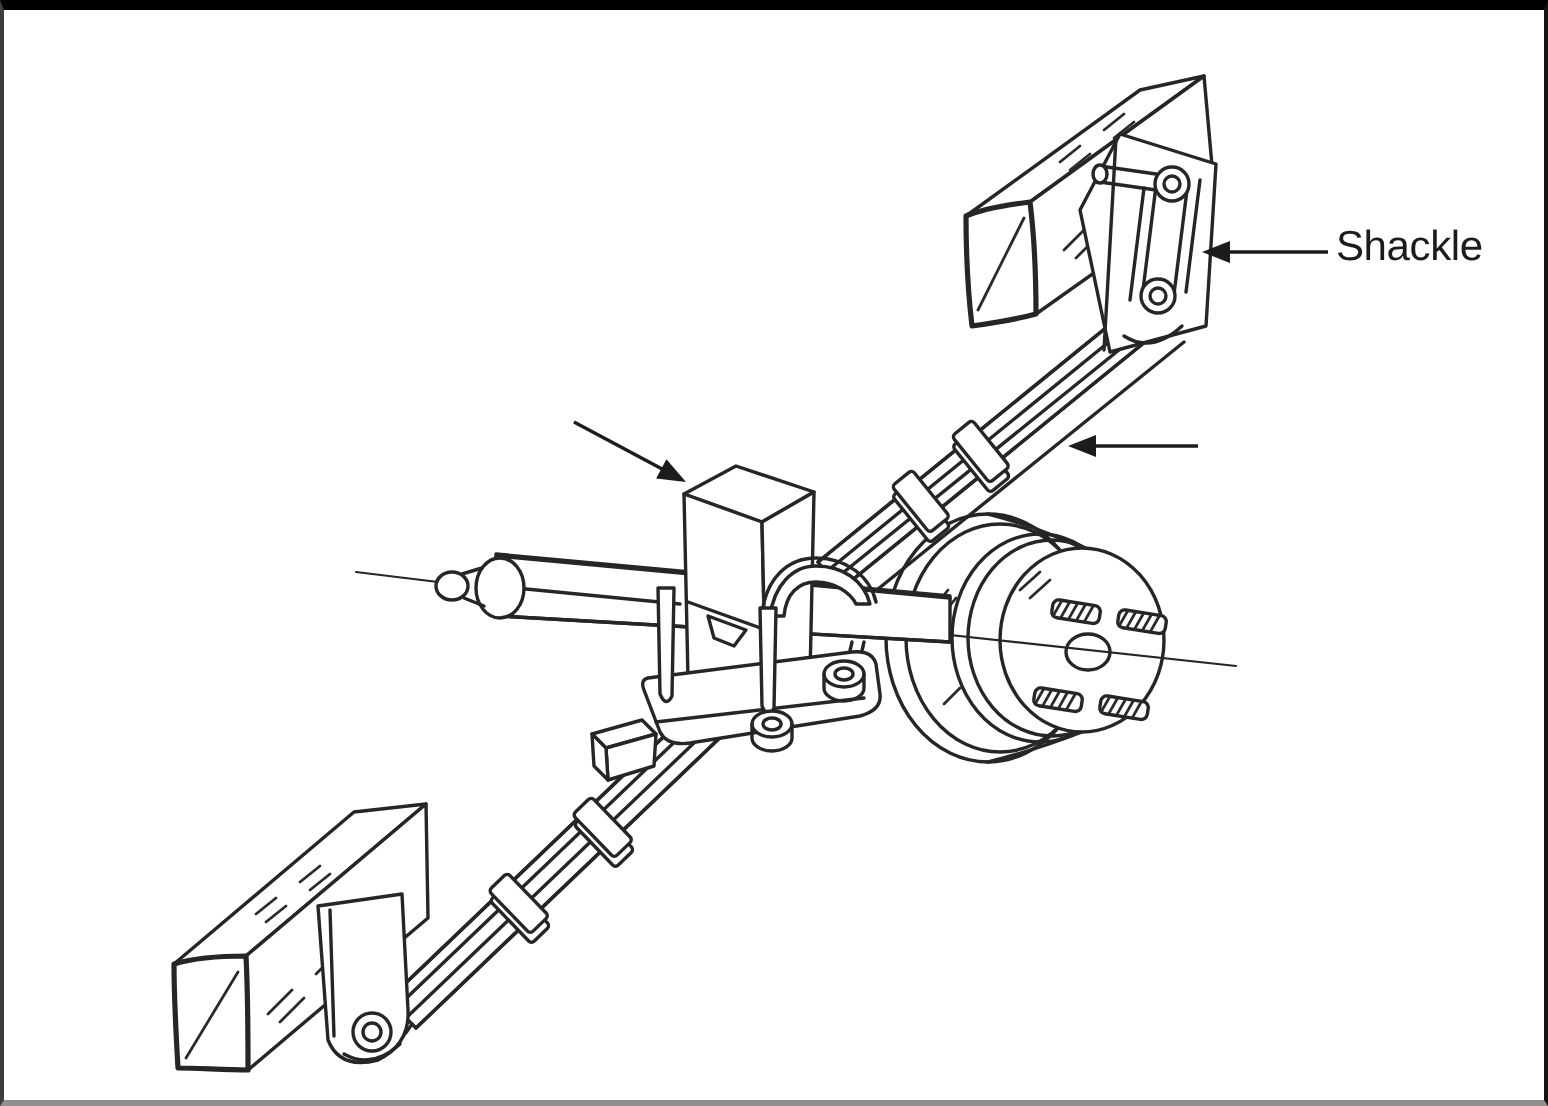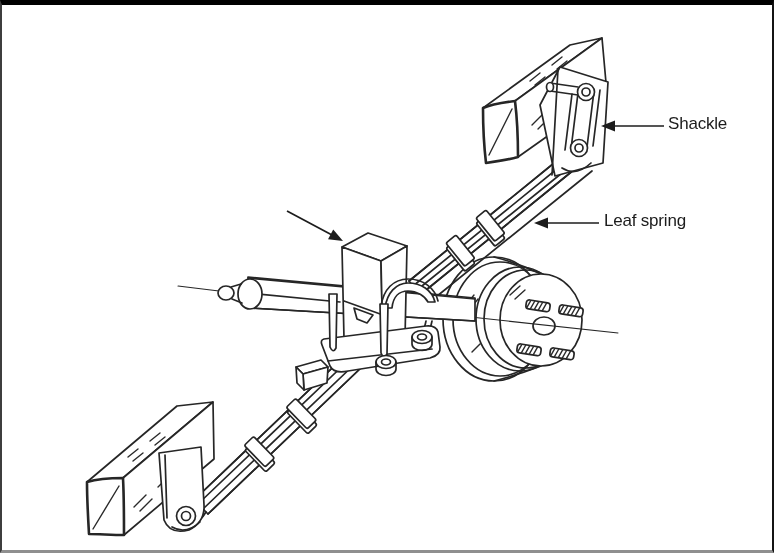--- a/index.html
+++ b/index.html
@@ -18,21 +18,21 @@
   .drawing{position:absolute;left:0;top:0;}
   svg .ln{fill:none;stroke:#262626;stroke-width:1.7;stroke-linecap:round;stroke-linejoin:round;}
   svg .f{fill:#ffffff;stroke:#262626;stroke-width:1.7;stroke-linejoin:round;}
   svg .thick{stroke-width:2.6;}
   svg .thin{stroke-width:1.1;}
   svg .tick{stroke:#2a2a2a;stroke-width:1.4;fill:none;stroke-linecap:round;}
   svg .arrow{stroke:#1c1c1c;stroke-width:1.7;fill:none;}
   svg .ahead{fill:#1c1c1c;stroke:none;}
   .callout-label{
     position:absolute;
-    font-size:17px;line-height:22px;
+    font-size:21px;line-height:22px;
     color:#1c1c1c;letter-spacing:-0.2px;
     white-space:nowrap;
   }
 </style>
 </head>
 <body>
 
 <div class="page">
 
   <svg class="drawing" width="770" height="546" viewBox="0 0 770 546">
@@ -213,15 +213,14 @@
     </g>
     <g>
       <path class="arrow" d="M285,206 L330,230"></path>
       <polygon class="ahead" points="0,0 -14,-5.5 -14,5.5" transform="translate(341,236) rotate(28)"></polygon>
     </g>
   </svg>
 
 
   <div class="callout-label" style="left:666px;top:108px">Shackle</div>
 
-  <div class="callout-label" style="left:602px;top:205px">Leaf spring</div>
 
 </div>
 
 </body></html>

